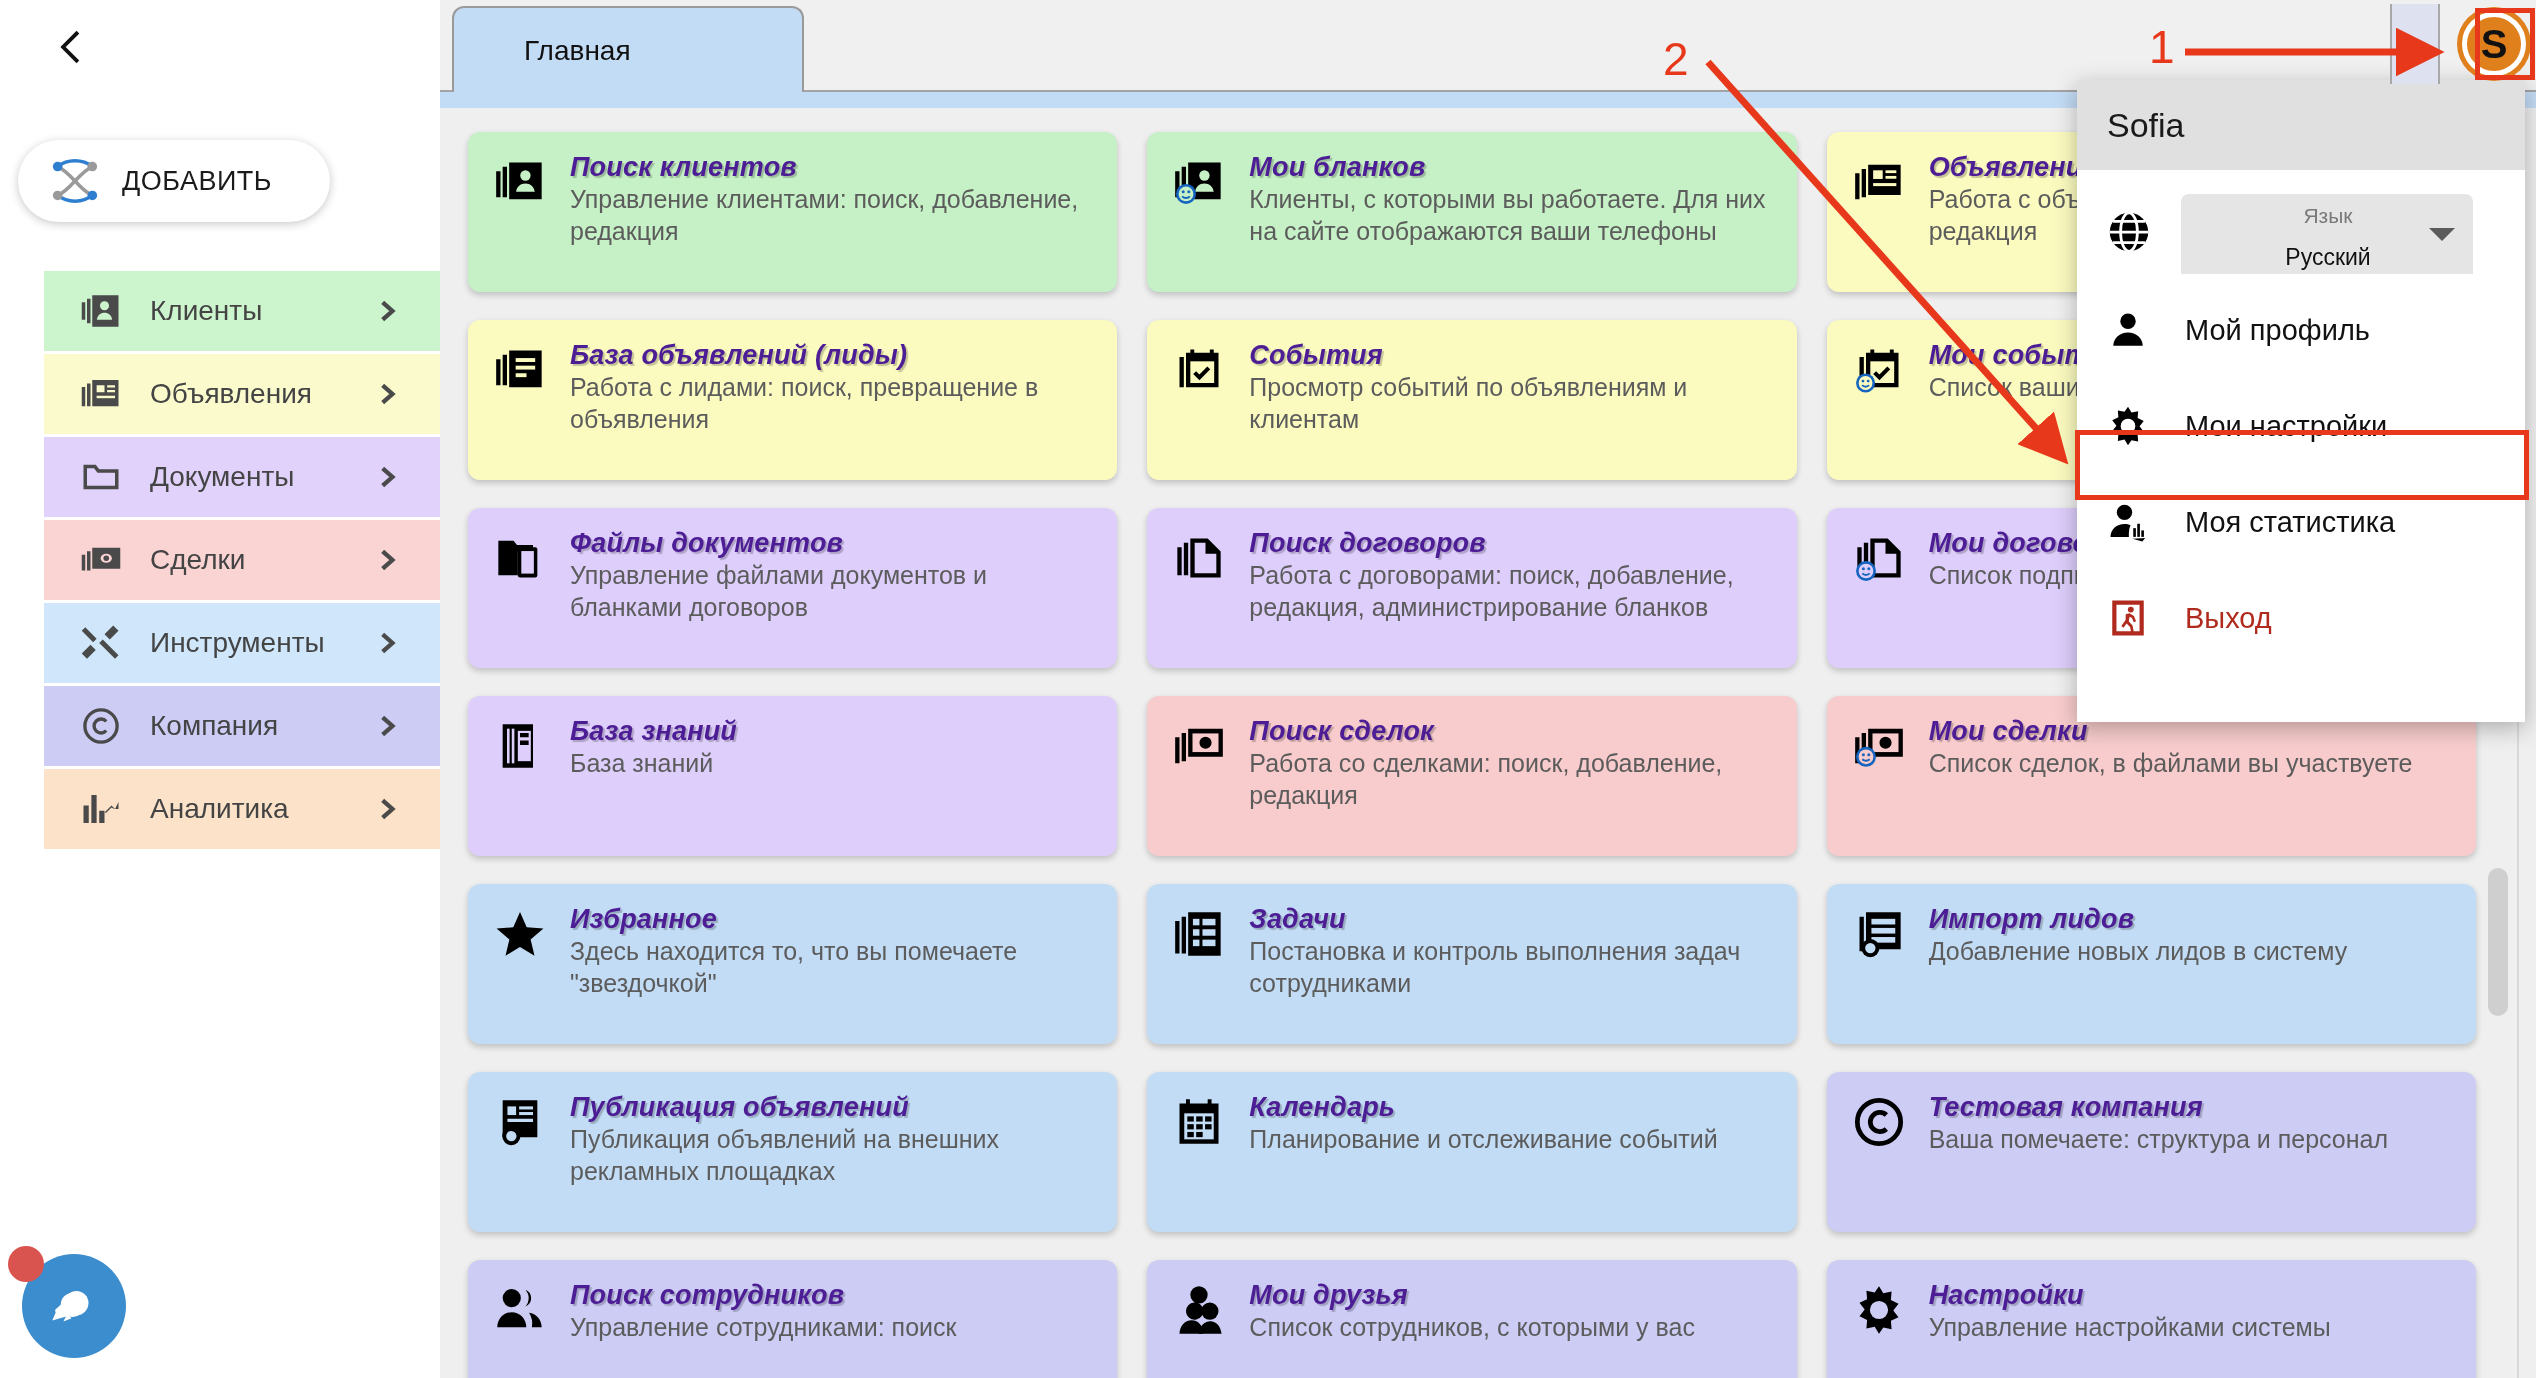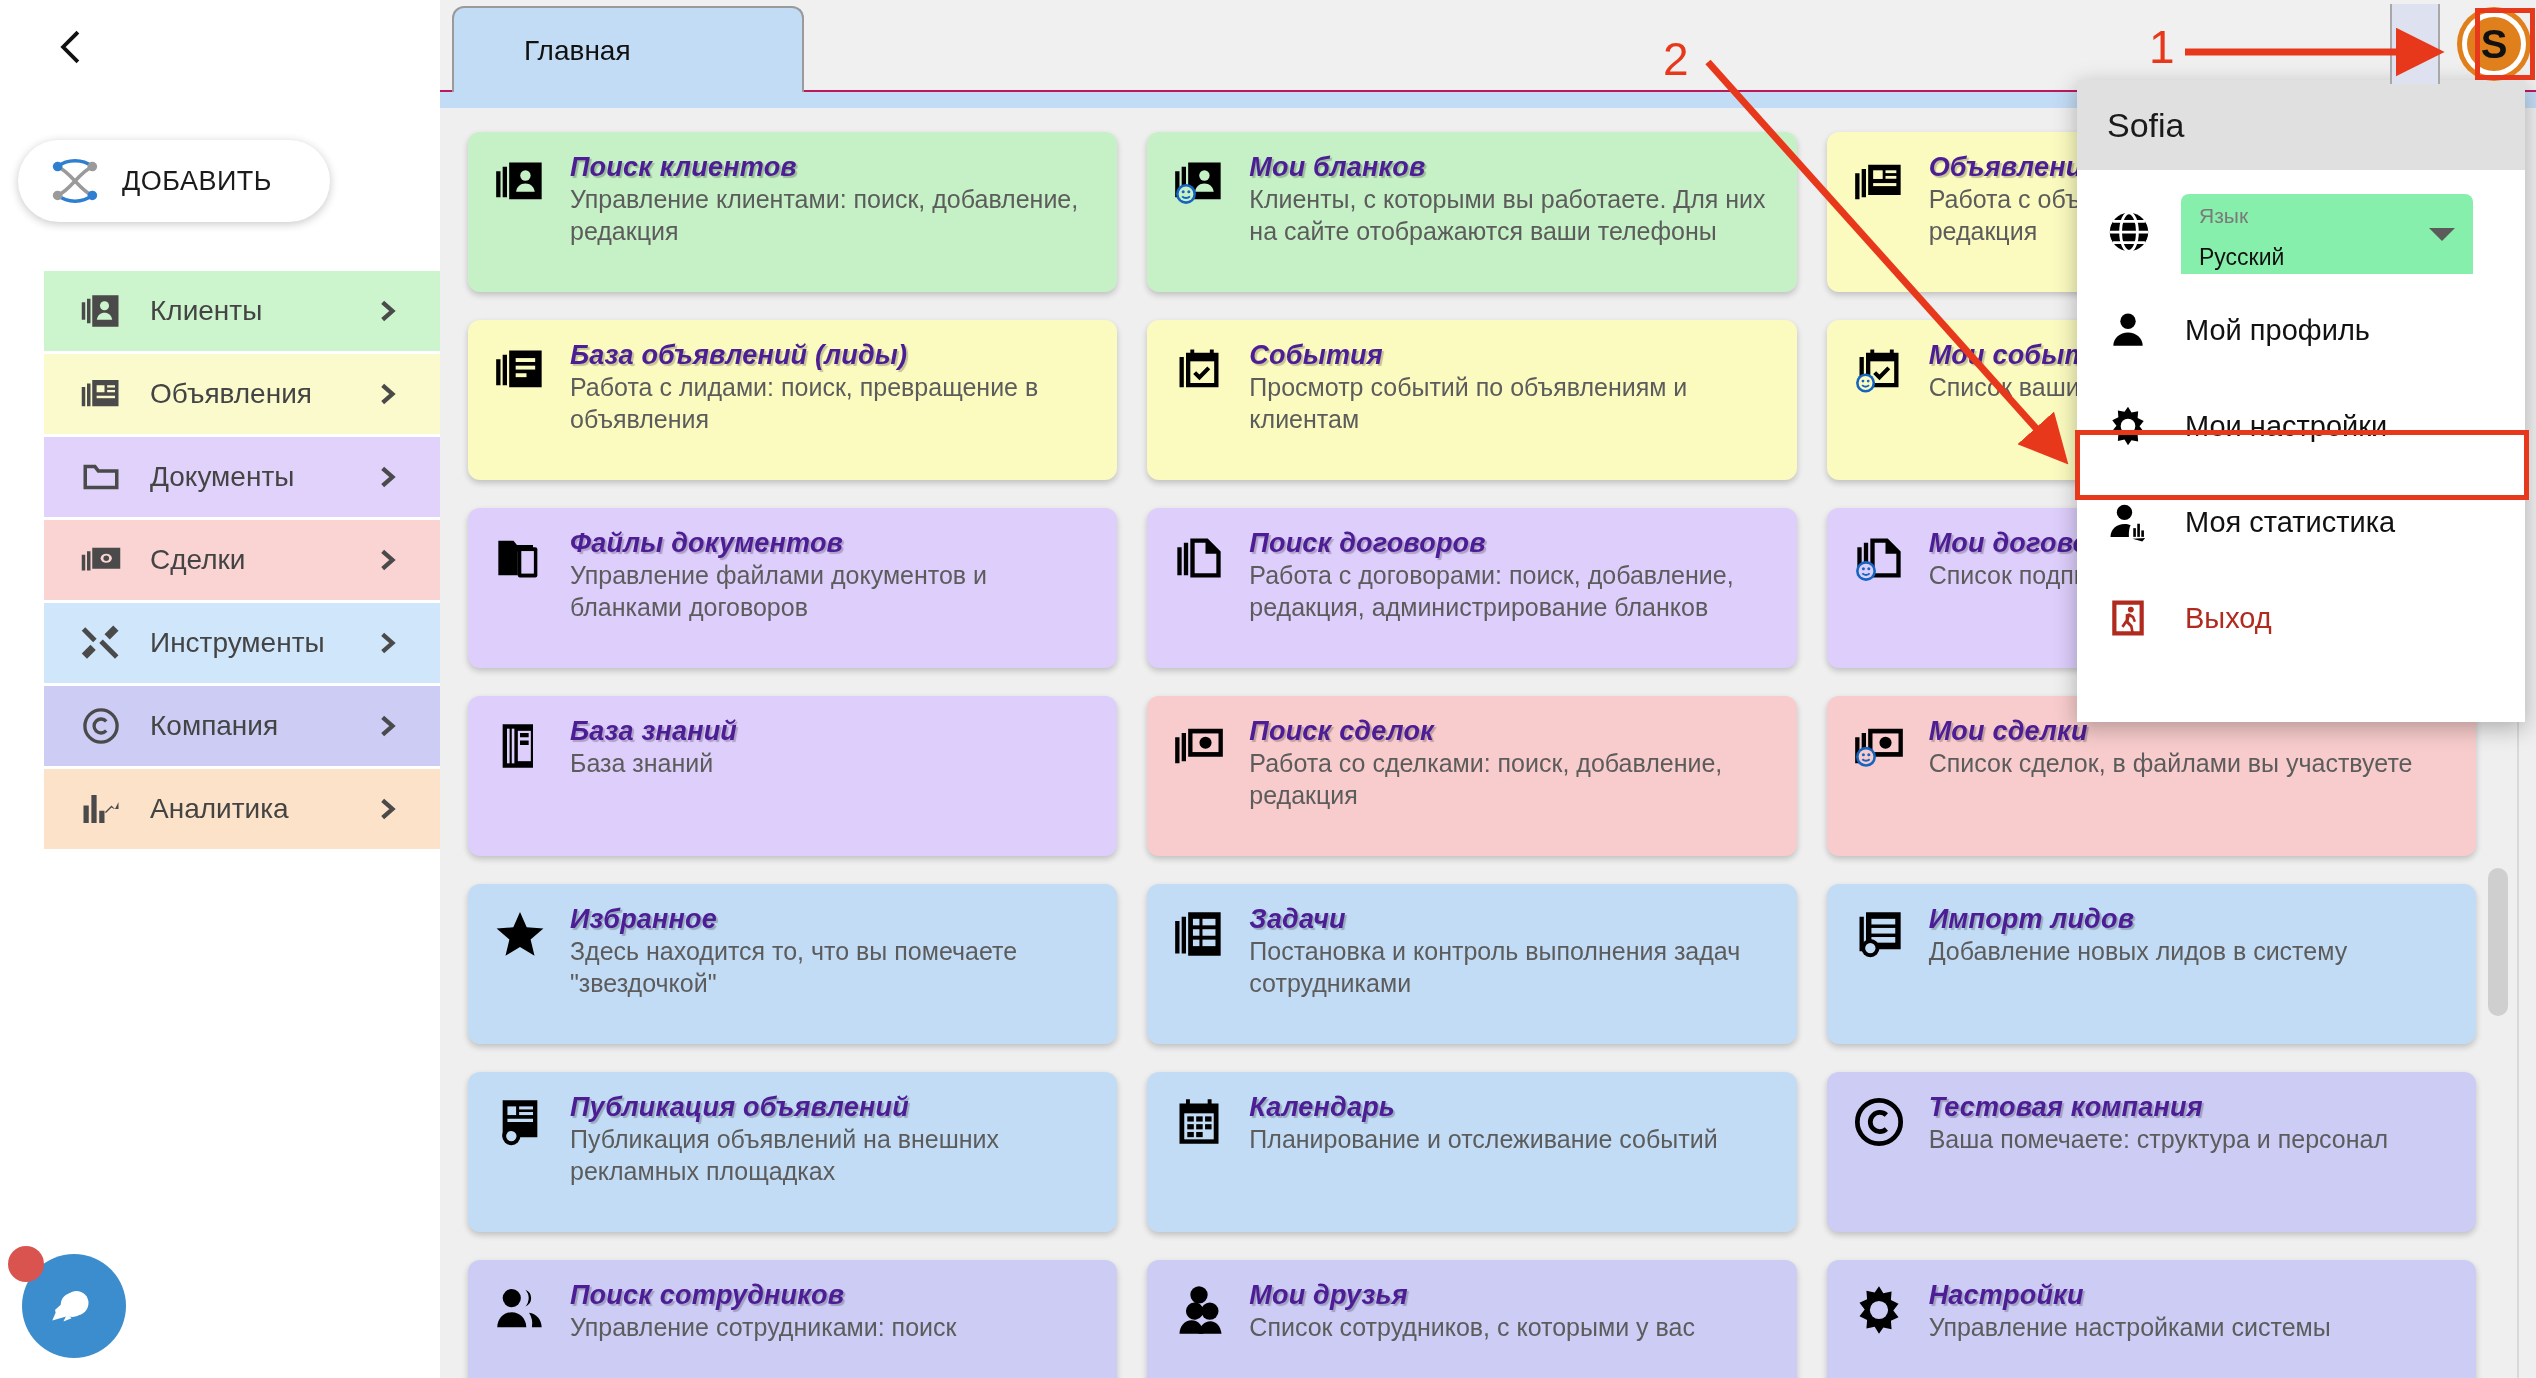--- a/index.html
+++ b/index.html
@@ -66,21 +66,21 @@
   .chat-widget svg { width: 58px; height: 58px; }
   .chat-dot {
     position: absolute; left: 8px; bottom: 96px;
     width: 36px; height: 36px; border-radius: 50%;
     background: #d9534f; z-index: 21;
   }
 
   
   .tabbar {
     position: absolute; left: 440px; top: 0; right: 0; height: 92px;
-    background: #f0f0f0; border-bottom: 2px solid #be185d;
+    background: #f0f0f0; border-bottom: 2px solid #a3a3a3;
   }
   .tab {
     position: absolute; left: 12px; top: 6px;
     width: 352px; height: 88px;
     background: #c3dcf5;
     border: 2px solid #9a9a9a; border-bottom: none;
     border-radius: 12px 12px 0 0;
     display: flex; align-items: center; padding-left: 70px;
     font-size: 28px; color: #111;
     cursor: pointer;
@@ -145,24 +145,25 @@
   }
   .dd-header {
     height: 90px; background: #e0e0e0;
     display: flex; align-items: center; padding-left: 30px;
     font-size: 34px; color: #1a1a1a;
   }
   .dd-lang {
     margin: 24px 30px 8px 0;
     margin-left: 104px;
     width: 292px; height: 80px; border-radius: 8px 8px 0 0;
-    background: #86efac;
+    background: #e5e5e5;
     position: relative;
     padding: 10px 16px 0 18px;
     cursor: pointer;
+    text-align: center;
   }
   .dd-lang .lbl { font-size: 21px; color: #7a7a7a; line-height: 1.1; }
   .dd-lang .val { font-size: 23px; color: #111; margin-top: 17px; }
   .dd-lang .caret {
     position: absolute; right: 18px; top: 34px;
     width: 0; height: 0;
     border-left: 13px solid transparent; border-right: 13px solid transparent;
     border-top: 13px solid #5b5b5b;
   }
   .dd-globe {

